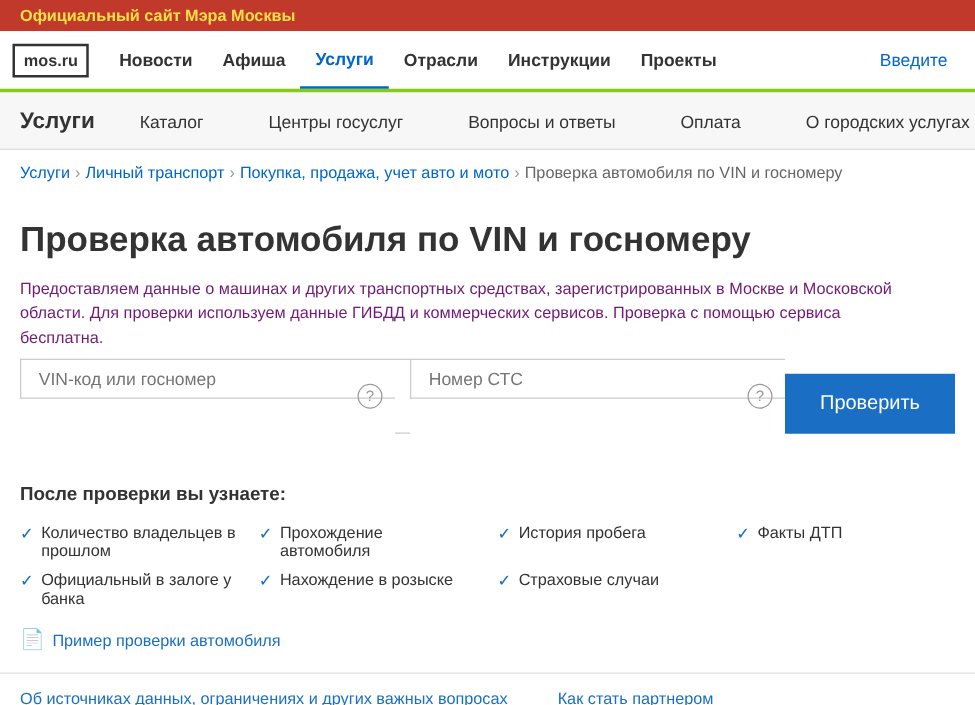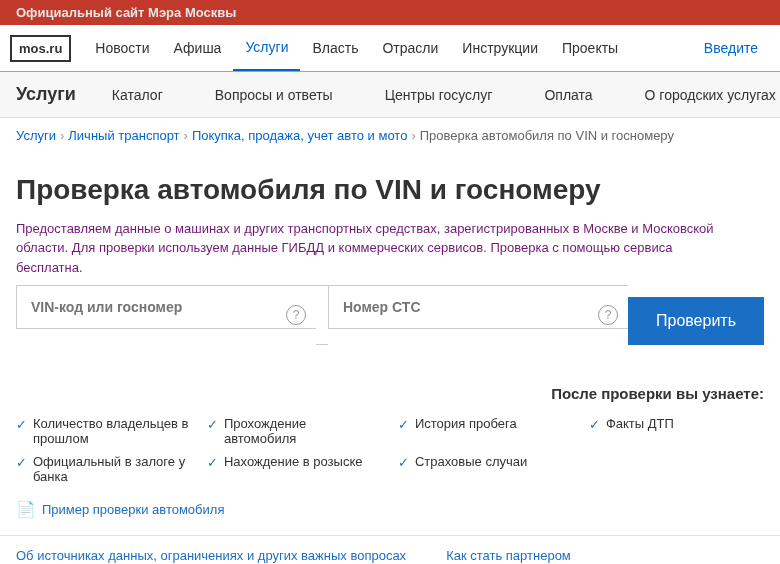--- a/index.html
+++ b/index.html
@@ -1,31 +1,31 @@
 <!DOCTYPE html>
 <html><head>
   <meta charset="utf-8">
   <style>
     * { box-sizing: border-box; margin: 0; padding: 0; }
     body { font-family: Arial, sans-serif; font-size: 14px; color: #333; background: #fff; width: 780px; }
 
     
     .top-red-bar {
       background: #c0392b;
-      color: #e5e5e5;
+      color: #fde047;
       font-size: 13px;
       padding: 5px 16px;
       font-weight: bold;
     }
 
     
     .main-nav {
       display: flex;
       align-items: center;
-      border-bottom: 1px solid #84cc16;
+      border-bottom: 3px solid #84cc16;
       padding: 0 10px;
       background: #fff;
       justify-content: flex-end;
     }
     .logo-box {
       border: 2px solid #333;
       padding: 4px 7px;
       font-size: 13px;
       font-weight: bold;
       margin-right: 12px;
@@ -37,20 +37,21 @@
       align-items: center;
       flex: 1;
     }
     .main-nav-item {
       padding: 14px 12px;
       font-size: 14px;
       cursor: pointer;
       color: #333;
       text-decoration: none;
       white-space: nowrap;
+      font-weight: bold;
     }
     .main-nav-item.active { color: #0066cc; border-bottom: 2px solid #0066cc; }
     .main-nav-login {
       padding: 14px 12px;
       font-size: 14px;
       color: #0066cc;
       cursor: pointer;
       margin-left: auto;
     }
 
@@ -133,22 +134,21 @@
       position: relative;
       flex: 1;
     }
     .search-input {
       width: 100%;
       padding: 12px 36px 12px 14px;
       border: 1px solid #ccc;
       font-size: 14px;
       color: #a21caf;
       outline: none;
-      height: 44px;
-      font-weight: bold;
+      height: 32px;
     }
     .search-input:first-child {
       border-right: none;
     }
     .input-help {
       position: absolute;
       right: 10px;
       top: 50%;
       transform: translateY(-50%);
       width: 20px;
@@ -183,21 +183,20 @@
     
     .after-check {
       margin-top: 24px;
       padding-top: 16px;
     }
     .after-check-title {
       font-size: 15px;
       font-weight: bold;
       margin-bottom: 14px;
       color: #333;
-      text-align: right;
     }
     .check-items-grid {
       display: grid;
       grid-template-columns: repeat(4, 1fr);
       gap: 8px 16px;
       margin-bottom: 16px;
     }
     .check-item {
       display: flex;
       align-items: flex-start;
@@ -249,36 +248,35 @@
 </div>
 
 <div class="main-nav">
   <div class="logo-box">
     <span>mos.ru</span>
   </div>
   <div class="main-nav-items">
     <a class="main-nav-item">Новости</a>
     <a class="main-nav-item">Афиша</a>
     <a class="main-nav-item active">Услуги</a>
-    <a class="main-nav-item">Власть</a>
     <a class="main-nav-item">Отрасли</a>
     <a class="main-nav-item">Инструкции</a>
     <a class="main-nav-item">Проекты</a>
   </div>
   <div class="main-nav-login">
     <span>Введите</span>
   </div>
 </div>
 
 <div class="secondary-nav">
   <div class="secondary-nav-title">Услуги</div>
   <div class="secondary-nav-items">
     <div class="secondary-nav-item">Каталог</div>
+    <div class="secondary-nav-item">Центры госуслуг</div>
     <div class="secondary-nav-item">Вопросы и ответы</div>
-    <div class="secondary-nav-item">Центры госуслуг</div>
     <div class="secondary-nav-item">Оплата</div>
     <div class="secondary-nav-item">О городских услугах</div>
   </div>
 </div>
 
 <div class="breadcrumb">
   <span class="breadcrumb-item">Услуги</span>
   <span class="breadcrumb-separator">›</span>
   <span class="breadcrumb-item">Личный транспорт</span>
   <span class="breadcrumb-separator">›</span>

